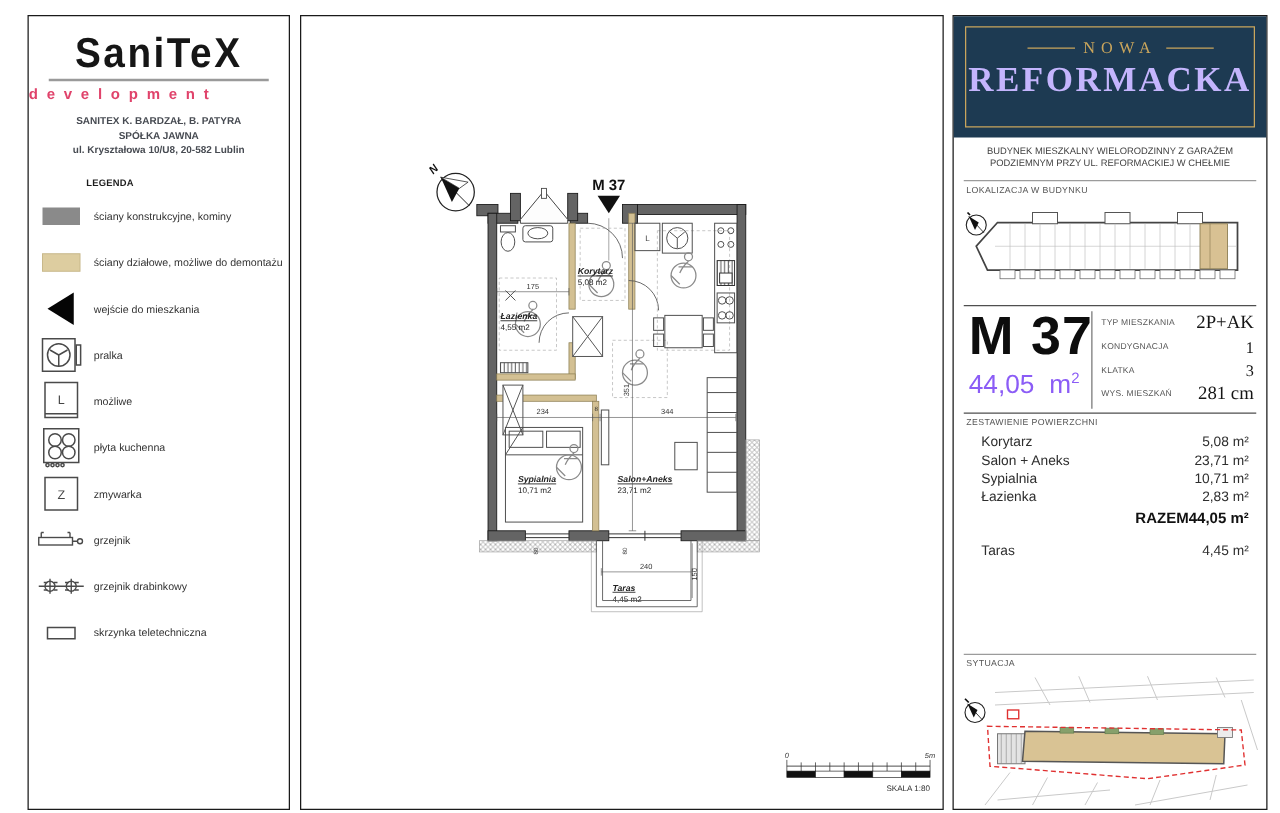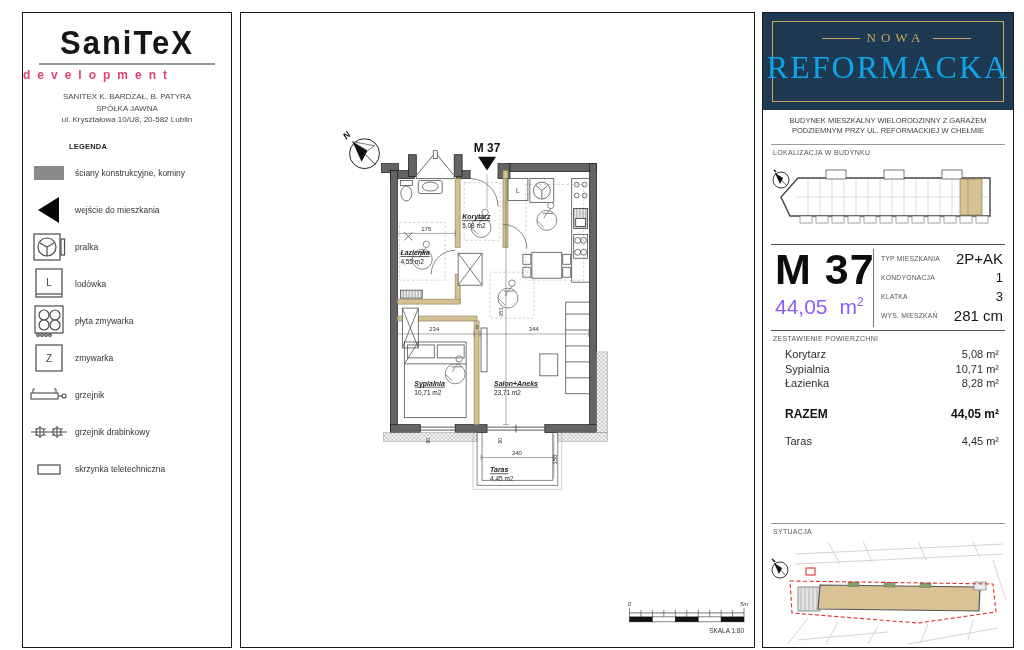--- a/index.html
+++ b/index.html
@@ -7,52 +7,52 @@
   .panel{position:absolute;background:#fff;border:1px solid #1a1a1a;box-sizing:border-box;}
   #left-panel{left:22px;top:12px;width:210px;height:636px;}
   #mid-panel{left:240px;top:12px;width:515px;height:636px;}
   #right-panel{left:762px;top:12px;width:252px;height:636px;}
 
   
   .logo-wrap{text-align:center;padding-top:12px;}
   .logo-text{font-size:31px;font-weight:bold;letter-spacing:2px;color:#161616;transform:scaleY(1.08);display:inline-block;}
   .logo-rule{height:2px;background:#9a9a9a;margin:2px 16px 3px 16px;}
   .dev-text{font-size:12px;font-weight:bold;letter-spacing:7px;color:#e0436b;text-align:left;}
-  .company{margin-top:9px;text-align:center;font-size:8px;line-height:1.45;color:#474b52;}
+  .company{margin-top:9px;text-align:center;font-size:8px;line-height:1.45;color:#474b52;font-weight:bold;}
   .legend-title{margin:16px 0 0 10px;font-size:7.5px;font-weight:bold;color:#1d1d1d;letter-spacing:.2px;padding-left:36px;}
   .legend-list{margin-top:4px;}
   .legend-row{display:flex;align-items:center;height:37px;}
   .legend-ic{width:52px;display:flex;justify-content:center;flex:0 0 52px;}
   .legend-lb{font-size:8.5px;color:#333;}
 
   
   .navy{position:absolute;left:0;top:0;right:0;height:97px;background:#1d3a52;}
   .navy-inner{position:absolute;left:9px;top:8px;right:9px;bottom:8px;border:1.5px solid #c9a55c;}
   .nowa-row{position:absolute;left:0;right:0;top:17px;display:flex;align-items:center;justify-content:center;gap:7px;margin-left:16px;}
   .nowa-line{width:38px;height:1px;background:#c9a55c;}
   .nowa-text{color:#c9a55c;font-size:13px;letter-spacing:5px;font-family:"Liberation Serif",serif;}
-  .reformacka{position:absolute;left:0;right:0;top:36px;text-align:center;color:#0ea5e9;font-size:32px;letter-spacing:2px;font-family:"Liberation Serif",serif;}
+  .reformacka{position:absolute;left:0;right:0;top:36px;text-align:center;color:#c4b5fd;font-size:28px;letter-spacing:2px;font-family:"Liberation Serif",serif;font-weight:bold;}
   .bldg-desc{position:absolute;left:6px;right:6px;top:103px;text-align:center;font-size:7.5px;line-height:1.35;color:#3f3f3f;}
   .rp-divider{position:absolute;left:8px;right:8px;height:0;border-top:1px solid #9b9b9b;}
   .rp-divider.dark{border-top:1.6px solid #4f4f4f;}
   .rp-label{position:absolute;left:10px;font-size:7px;color:#555;letter-spacing:.3px;}
   .m37-block{position:absolute;left:10px;right:10px;top:236px;height:78px;}
   .m37-code{position:absolute;left:2px;top:-4px;font-size:43px;font-weight:bold;color:#0d0d0d;letter-spacing:1px;}
   .m37-area{position:absolute;left:2px;top:46px;font-size:21px;color:#8b5cf6;}
   .m37-area sup{font-size:12px;}
   .spec-col{position:absolute;left:100px;right:0;top:0;bottom:0;border-left:1px solid #777;padding-left:7px;}
   .spec-row{display:flex;align-items:center;height:19px;}
   .spec-lb{font-size:6.8px;color:#555;letter-spacing:.2px;flex:1;}
-  .spec-val{font-size:15px;color:#151515;text-align:right;}
+  .spec-val{font-size:15px;color:#151515;text-align:right;font-family:Liberation Serif, serif;}
   .spec-val.mid{font-size:13px;}
   .areas{position:absolute;left:22px;right:14px;top:334px;}
   .area-row{display:flex;height:14.5px;align-items:center;font-size:11px;color:#2e2e2e;}
   .area-row .a-lb{flex:1;}
   .razem{position:absolute;left:22px;right:14px;top:394px;display:flex;font-size:12px;font-weight:bold;color:#111;}
-  .razem .a-lb{flex:1;}
+  .razem .a-lb{flex:1;text-align:right;}
   .taras-row{position:absolute;left:22px;right:14px;top:422px;display:flex;font-size:11px;color:#2e2e2e;}
   .taras-row .a-lb{flex:1;}
   svg text{font-family:"Liberation Sans",sans-serif;}
 </style>
 </head>
 <body>
 
 <div class="panel" id="left-panel">
   <div class="logo-wrap">
     <span class="logo-text">SaniTeX</span>
@@ -69,20 +69,28 @@
 
     <div class="legend-row">
       <span class="legend-ic">
         <svg width="34" height="34">
             <rect x="2" y="10" width="30" height="14" fill="#8a8a8a"></rect>
           </svg>
       </span>
       <span class="legend-lb">ściany konstrukcyjne, kominy</span>
     </div>
 
+    <div class="legend-row">
+      <span class="legend-ic">
+        <svg width="34" height="34">
+            <rect x="2" y="10" width="30" height="14" fill="#ddcda0" stroke="#c8b88a" stroke-width="0.8"></rect>
+          </svg>
+      </span>
+      <span class="legend-lb">ściany działowe, możliwe do demontażu</span>
+    </div>
 
     <div class="legend-row">
       <span class="legend-ic">
         <svg width="34" height="34">
             <polygon points="27,4 27,30 6,17" fill="#050505"></polygon>
           </svg>
       </span>
       <span class="legend-lb">wejście do mieszkania</span>
     </div>
 
@@ -99,38 +107,38 @@
     </div>
 
     <div class="legend-row">
       <span class="legend-ic">
         <svg width="34" height="34" fill="none" stroke="#4a4a4a" stroke-width="1.2">
           <rect x="4" y="2" width="26" height="28"></rect>
             <line x1="4" y1="27" x2="30" y2="27"></line>
           <text x="17" y="19" text-anchor="middle" font-size="10" fill="#444" stroke="none">L</text>
         </svg>
       </span>
-      <span class="legend-lb">lodówka</span>
+      <span class="legend-lb">możliwe</span>
     </div>
 
     <div class="legend-row">
       <span class="legend-ic">
         <svg width="34" height="36" fill="none" stroke="#4a4a4a" stroke-width="1.2">
           <rect x="3" y="3" width="28" height="27"></rect>
           <circle cx="12" cy="12" r="5"></circle>
             <circle cx="23" cy="12" r="5"></circle>
           <circle cx="12" cy="22" r="5"></circle>
             <circle cx="23" cy="22" r="5"></circle>
           <circle cx="6" cy="32" r="1.3"></circle>
             <circle cx="10" cy="32" r="1.3"></circle>
             <circle cx="14" cy="32" r="1.3"></circle>
             <circle cx="18" cy="32" r="1.3"></circle>
         </svg>
       </span>
-      <span class="legend-lb">płyta zmywarka</span>
+      <span class="legend-lb">płyta kuchenna</span>
     </div>
 
     <div class="legend-row">
       <span class="legend-ic">
         <svg width="34" height="34" fill="none" stroke="#4a4a4a" stroke-width="1.2">
           <rect x="4" y="4" width="26" height="26"></rect>
           <text x="17" y="21" text-anchor="middle" font-size="10" fill="#444" stroke="none">Z</text>
         </svg>
       </span>
       <span class="legend-lb">zmywarka</span>
@@ -477,26 +485,30 @@
 
   <div class="rp-divider dark" style="top:317px"></div>
   <div class="rp-label" style="top:322px">ZESTAWIENIE POWIERZCHNI</div>
 
   <div class="areas">
     <div class="area-row">
       <span class="a-lb">Korytarz</span>
       <span class="a-val">5,08 m²</span>
     </div>
     <div class="area-row">
+      <span class="a-lb">Salon + Aneks</span>
+      <span class="a-val">23,71 m²</span>
+    </div>
+    <div class="area-row">
       <span class="a-lb">Sypialnia</span>
       <span class="a-val">10,71 m²</span>
     </div>
     <div class="area-row">
       <span class="a-lb">Łazienka</span>
-      <span class="a-val">8,28 m²</span>
+      <span class="a-val">2,83 m²</span>
     </div>
   </div>
 
   <div class="razem">
     <span class="a-lb">RAZEM</span>
     <span>44,05 m²</span>
   </div>
 
   <div class="taras-row">
     <span class="a-lb">Taras</span>

